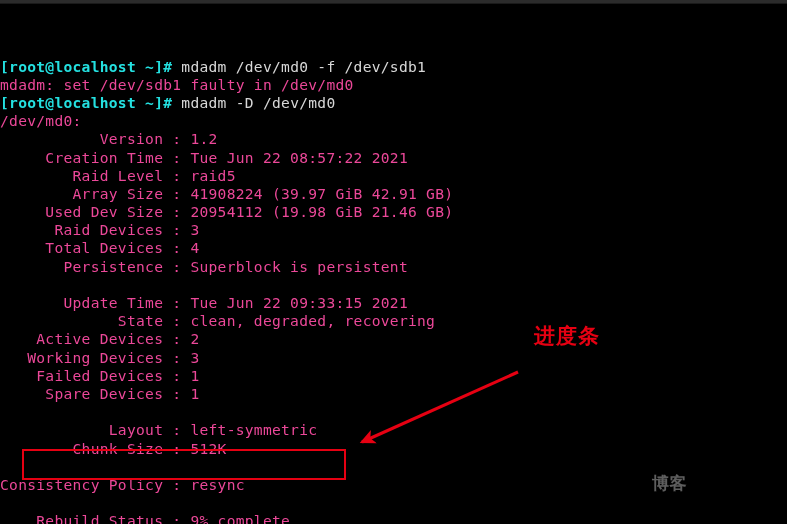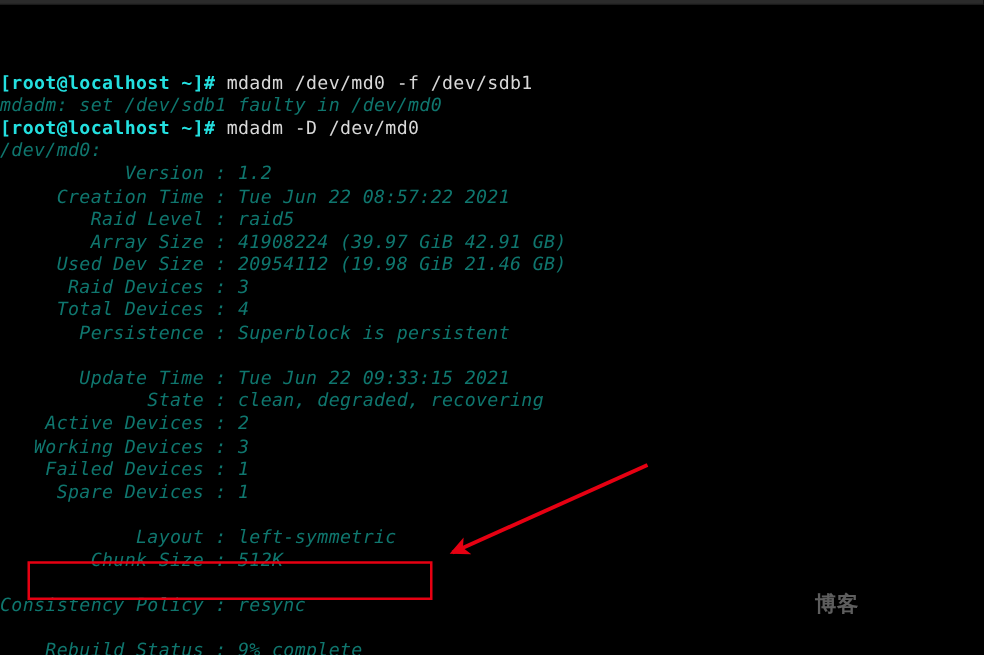--- a/index.html
+++ b/index.html
@@ -38,21 +38,21 @@
   .line {
     height: 18.2px;
     white-space: pre;
     overflow: visible;
   }
   .prompt {
     color: #24e0e0;
     font-weight: bold;
   }
   .cmd { color: #d8d8d8; }
-  .out { color: #0f766e; font-style: italic; }
+  .out { color: #ec4899; }
 
   
   #overlay {
     position: absolute;
     top: 0; left: 0;
     width: 787px; height: 524px;
     pointer-events: none;
   }
   #annot-label {
     position: absolute;
@@ -100,18 +100,19 @@
 
   <svg id="overlay" width="787" height="524" viewBox="0 0 787 524" xmlns="http://www.w3.org/2000/svg">
     <defs>
       <marker id="arrowhead" markerWidth="5.2" markerHeight="5.2" refX="4.2" refY="2.6" orient="auto" markerUnits="strokeWidth">
         <path d="M0,0.25 L5.0,2.6 L0,4.95 L1.25,2.6 Z" fill="#e60012"></path>
       </marker>
     </defs>
     <line id="annot-arrow" x1="518" y1="372" x2="362" y2="442" stroke="#e60012" stroke-width="3.1" marker-end="url(#arrowhead)"></line>
   </svg>
 
+  <div id="annot-label">进度条</div>
 
   <div id="highlight-box"></div>
 
   <div id="watermark">博客</div>
 
 </div>
 
 </body></html>

